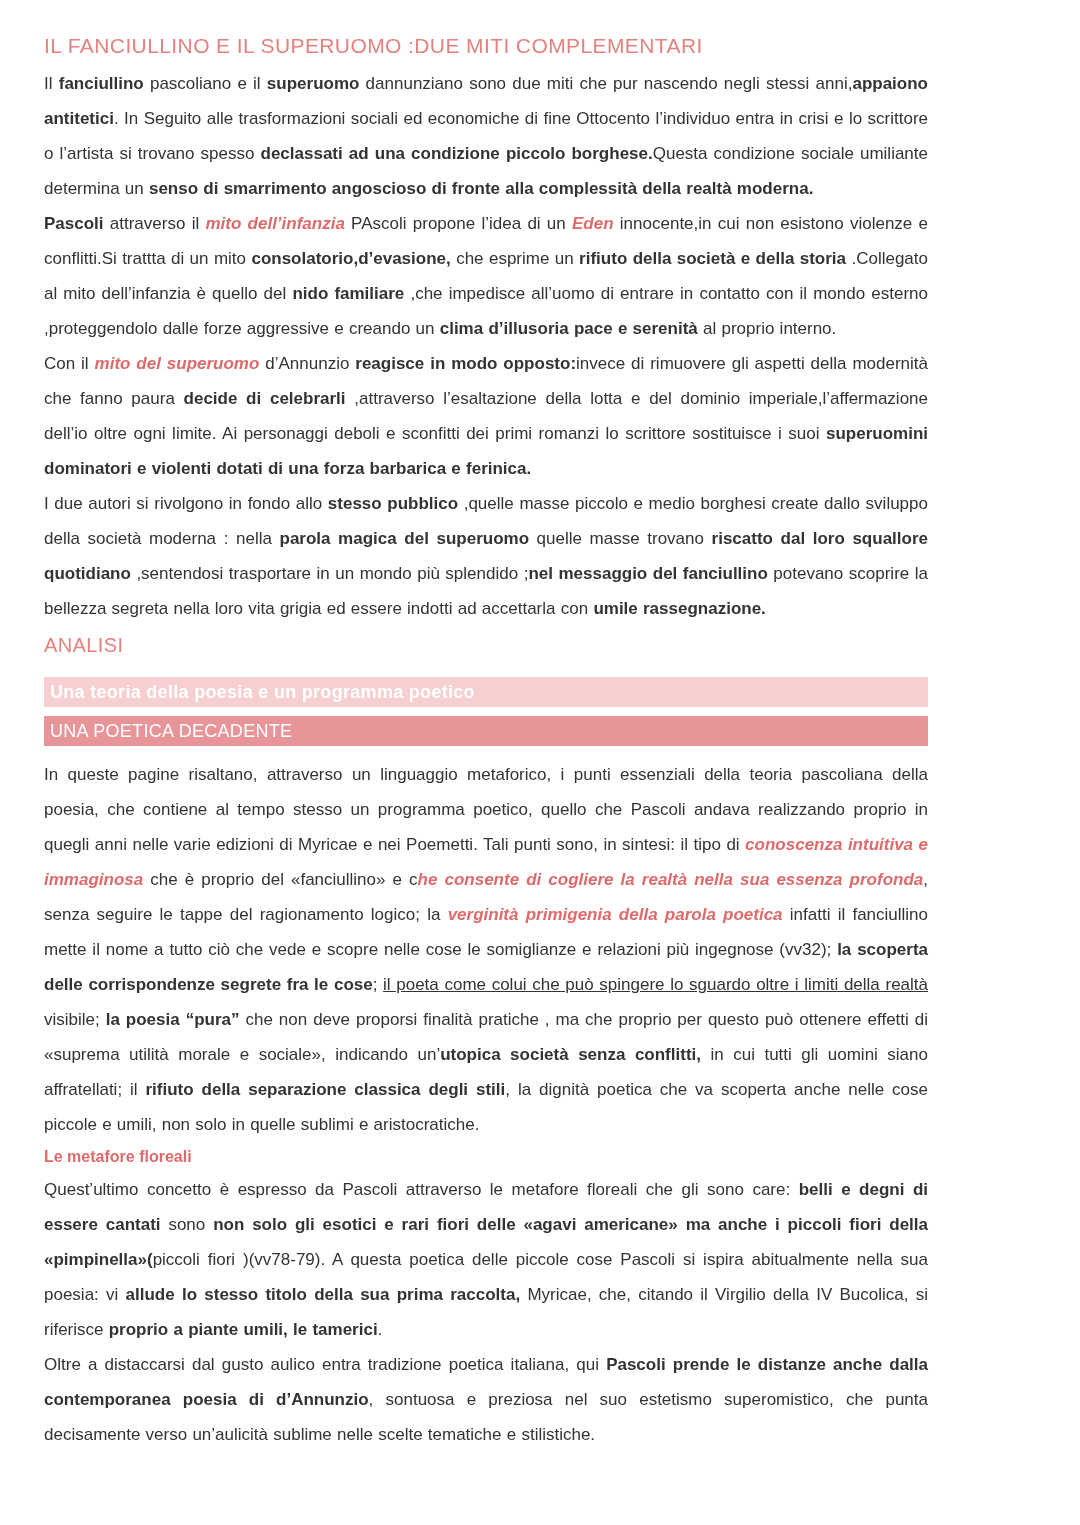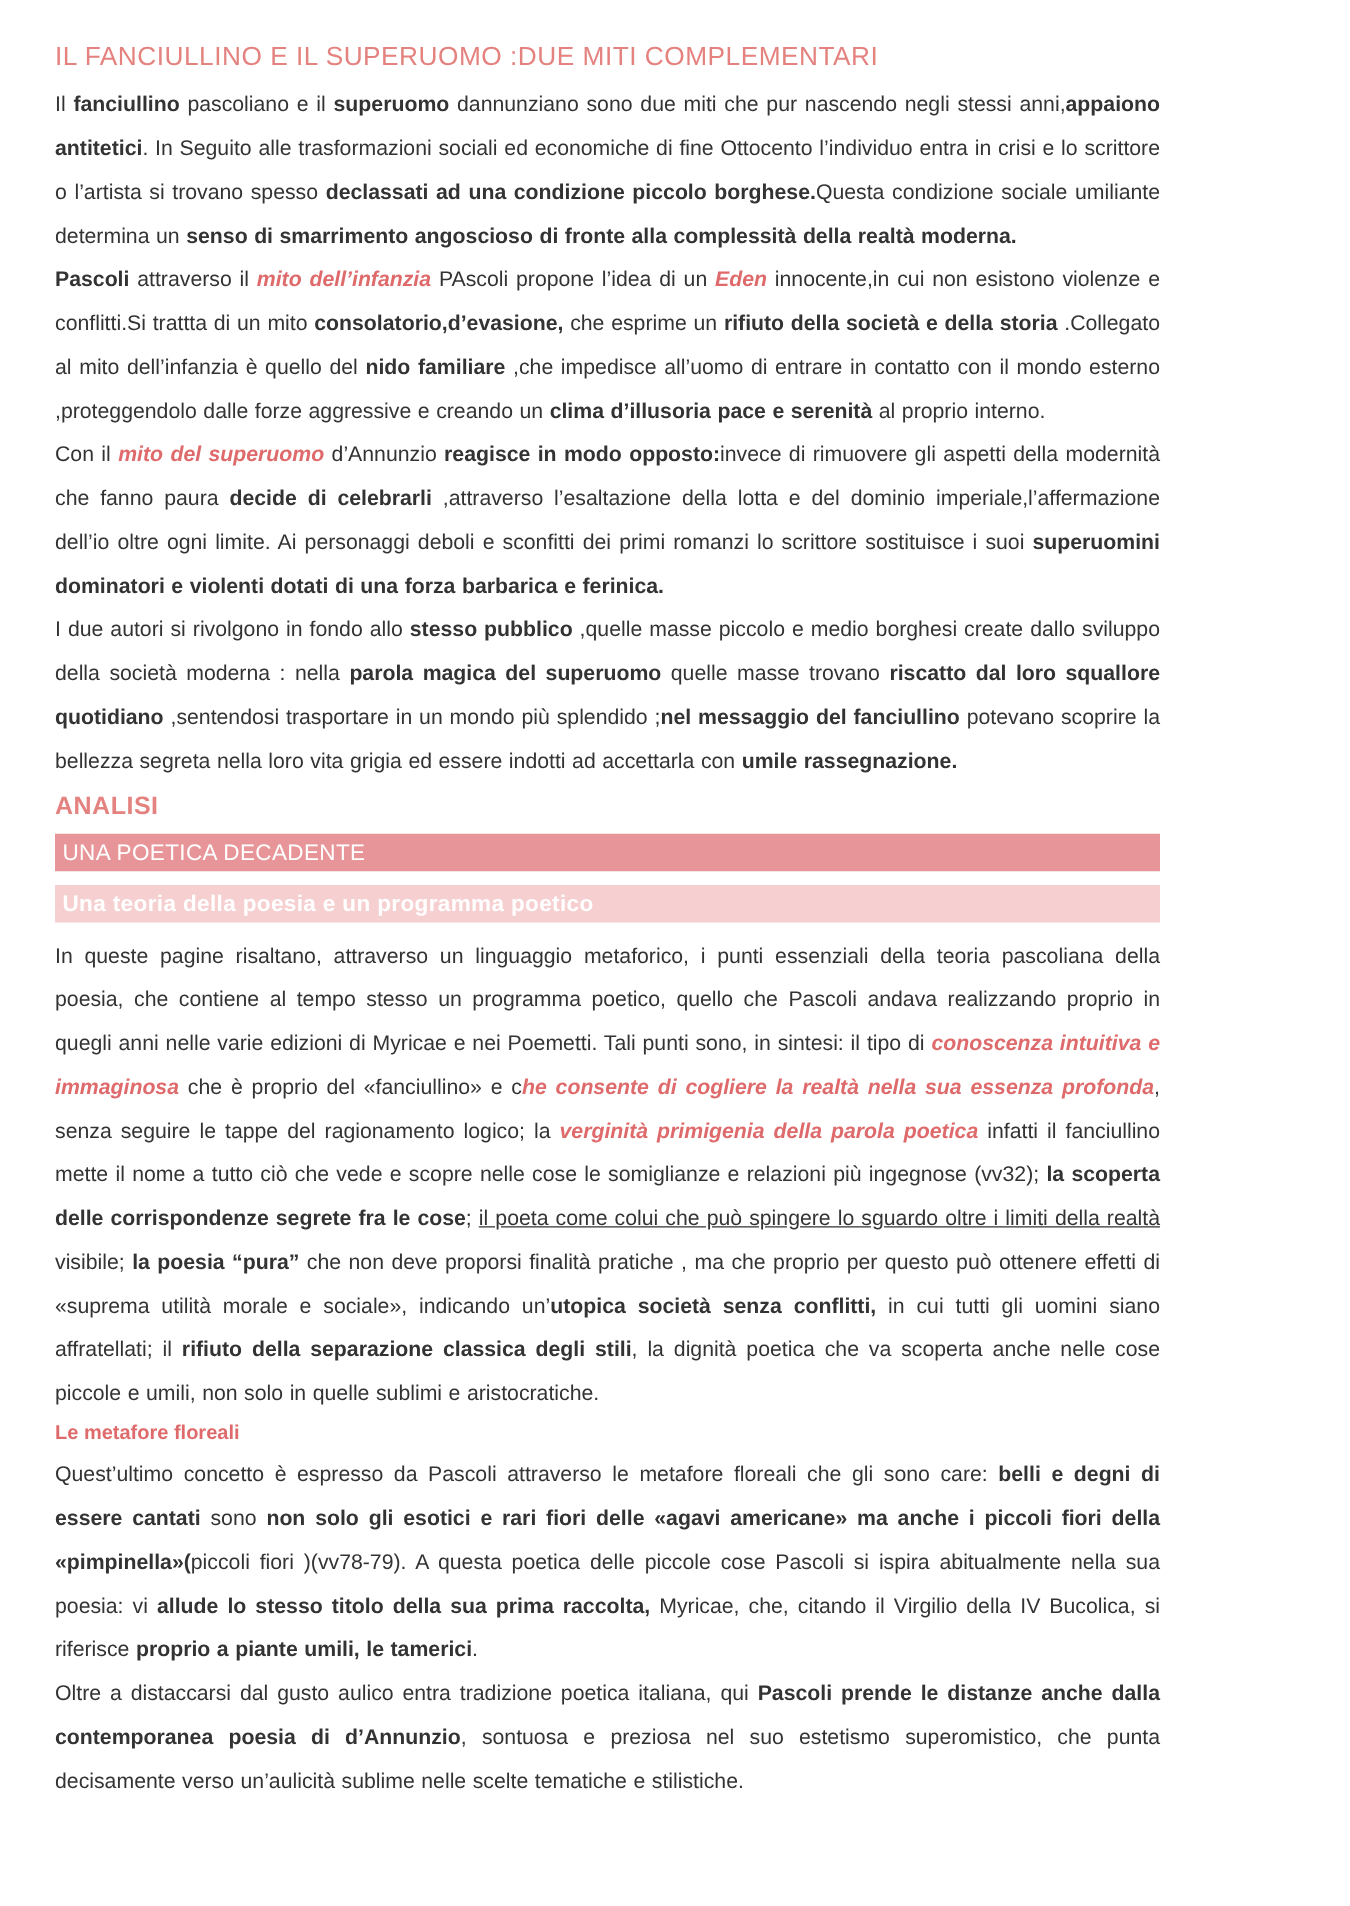--- a/index.html
+++ b/index.html
@@ -37,23 +37,23 @@
     text-align:justify;
     margin:0;
     word-spacing:.5px;
   }
   .rich .b{font-weight:bold;}
   .rich .red{color:var(--accent-red);font-style:italic;}
   .rich .u{text-decoration:underline;}
   h2.analisi{
     color:var(--heading);
     font-size:20px;
-    font-weight:700;
+    font-weight:400;
     letter-spacing:.4px;
-    margin:8px 0 10px 0;
+    margin:8px 0 20px 0;
   }
   .banner{
     box-sizing:border-box;
     height:30px;
     line-height:30px;
     font-size:18px;
     color:var(--banner-text);
     padding:0 6px;
     letter-spacing:.3px;
     overflow:hidden;
@@ -84,22 +84,22 @@
 
   <section class="rich">
       <p class="para"><span>Il </span><span class="b">fanciullino</span><span> pascoliano e il </span><span class="b">superuomo</span><span> dannunziano sono due miti che pur nascendo negli stessi anni,</span><span class="b">appaiono antitetici</span><span>. In Seguito alle trasformazioni sociali ed economiche di fine Ottocento l’individuo entra in crisi  e lo scrittore o l’artista si trovano spesso </span><span class="b">declassati ad una condizione piccolo borghese.</span><span>Questa condizione sociale umiliante determina un </span><span class="b">senso di smarrimento angoscioso di fronte alla complessità della realtà moderna.</span></p>
       <p class="para"><span class="b">Pascoli</span><span> attraverso il </span><span class="b red">mito dell’infanzia</span><span> PAscoli propone l’idea di un </span><span class="b red">Eden</span><span> innocente,in cui non esistono violenze e conflitti.Si trattta di un mito </span><span class="b">consolatorio,d’evasione,</span><span> che esprime un </span><span class="b">rifiuto della società e della storia</span><span> .Collegato al mito dell’infanzia è quello del </span><span class="b">nido familiare</span><span> ,che impedisce all’uomo di entrare in contatto con il mondo esterno ,proteggendolo dalle forze aggressive e creando un </span><span class="b">clima d’illusoria pace e serenità</span><span> al proprio interno.</span></p>
       <p class="para"><span>Con il </span><span class="b red">mito del superuomo</span><span> d’Annunzio </span><span class="b">reagisce in modo opposto:</span><span>invece di rimuovere gli aspetti della modernità che fanno paura </span><span class="b">decide di celebrarli</span><span> ,attraverso l’esaltazione della lotta e del dominio imperiale,l’affermazione dell’io oltre ogni limite. Ai personaggi deboli e sconfitti dei primi romanzi lo scrittore sostituisce i suoi </span><span class="b">superuomini dominatori e violenti dotati di una forza barbarica e ferinica.</span></p>
       <p class="para"><span>I due autori si rivolgono in fondo allo </span><span class="b">stesso pubblico</span><span> ,quelle masse piccolo e medio borghesi create dallo sviluppo della società moderna : nella </span><span class="b">parola magica del superuomo</span><span> quelle masse trovano </span><span class="b">riscatto dal loro squallore quotidiano</span><span> ,sentendosi trasportare in un mondo più splendido ;</span><span class="b">nel messaggio del fanciullino</span><span> potevano scoprire la bellezza segreta nella loro vita grigia ed essere indotti ad accettarla con </span><span class="b">umile rassegnazione.</span></p>
     </section>
 
   <h2 class="analisi">ANALISI</h2>
 
+  <div class="banner banner2">Una teoria della poesia e un programma poetico</div>
   <div class="banner banner1">UNA POETICA DECADENTE</div>
-  <div class="banner banner2">Una teoria della poesia e un programma poetico</div>
 
   <section class="rich">
       <p class="para"><span>In queste pagine risaltano, attraverso un linguaggio metaforico, i punti essenziali della teoria pascoliana della poesia, che contiene al tempo stesso un programma poetico, quello che Pascoli andava realizzando proprio in quegli anni nelle varie edizioni di Myricae e nei Poemetti. Tali punti sono, in sintesi: il tipo di </span><span class="b red">conoscenza intuitiva e immaginosa</span><span> che è proprio del «fanciullino» e c</span><span class="b red">he consente di cogliere la realtà nella sua essenza profonda</span><span>, senza seguire le tappe del ragionamento logico; la </span><span class="b red">verginità primigenia della parola poetica</span><span> infatti il fanciullino mette il nome a tutto ciò che vede e scopre nelle cose le somiglianze e relazioni più ingegnose (vv32); </span><span class="b">la scoperta delle corrispondenze segrete fra le cose</span><span>; </span><span class="u">il poeta come colui che può spingere lo sguardo oltre i limiti della realtà</span><span> visibile; </span><span class="b">la poesia “pura”</span><span> che non deve proporsi finalità pratiche , ma che proprio per questo può ottenere effetti di «suprema utilità morale e sociale», indicando un’</span><span class="b">utopica società senza conflitti,</span><span> in cui tutti gli uomini siano affratellati; il </span><span class="b">rifiuto della separazione classica degli stili</span><span>, la dignità poetica che va scoperta anche nelle cose piccole e umili, non solo in quelle sublimi e aristocratiche.</span></p>
     </section>
 
   <h3 class="floreali">Le metafore floreali</h3>
 
   <section class="rich">
       <p class="para"><span>Quest’ultimo concetto è espresso da Pascoli attraverso le metafore floreali che gli sono care: </span><span class="b">belli e degni di essere cantati</span><span> sono </span><span class="b">non solo gli esotici e rari fiori delle «agavi americane» ma anche i piccoli fiori della «pimpinella»(</span><span>piccoli fiori )(vv78-79). A questa poetica delle piccole cose Pascoli si ispira abitualmente nella sua poesia: vi </span><span class="b">allude lo stesso titolo della sua prima raccolta,</span><span> Myricae, che, citando il Virgilio della IV Bucolica, si riferisce </span><span class="b">proprio a piante umili, le tamerici</span><span>.</span></p>
       <p class="para"><span>Oltre a distaccarsi dal gusto aulico entra tradizione poetica italiana, qui </span><span class="b">Pascoli prende le distanze anche dalla contemporanea poesia di d’Annunzio</span><span>, sontuosa e preziosa nel suo estetismo superomistico, che punta decisamente verso un’aulicità sublime nelle scelte tematiche e stilistiche.</span></p>

